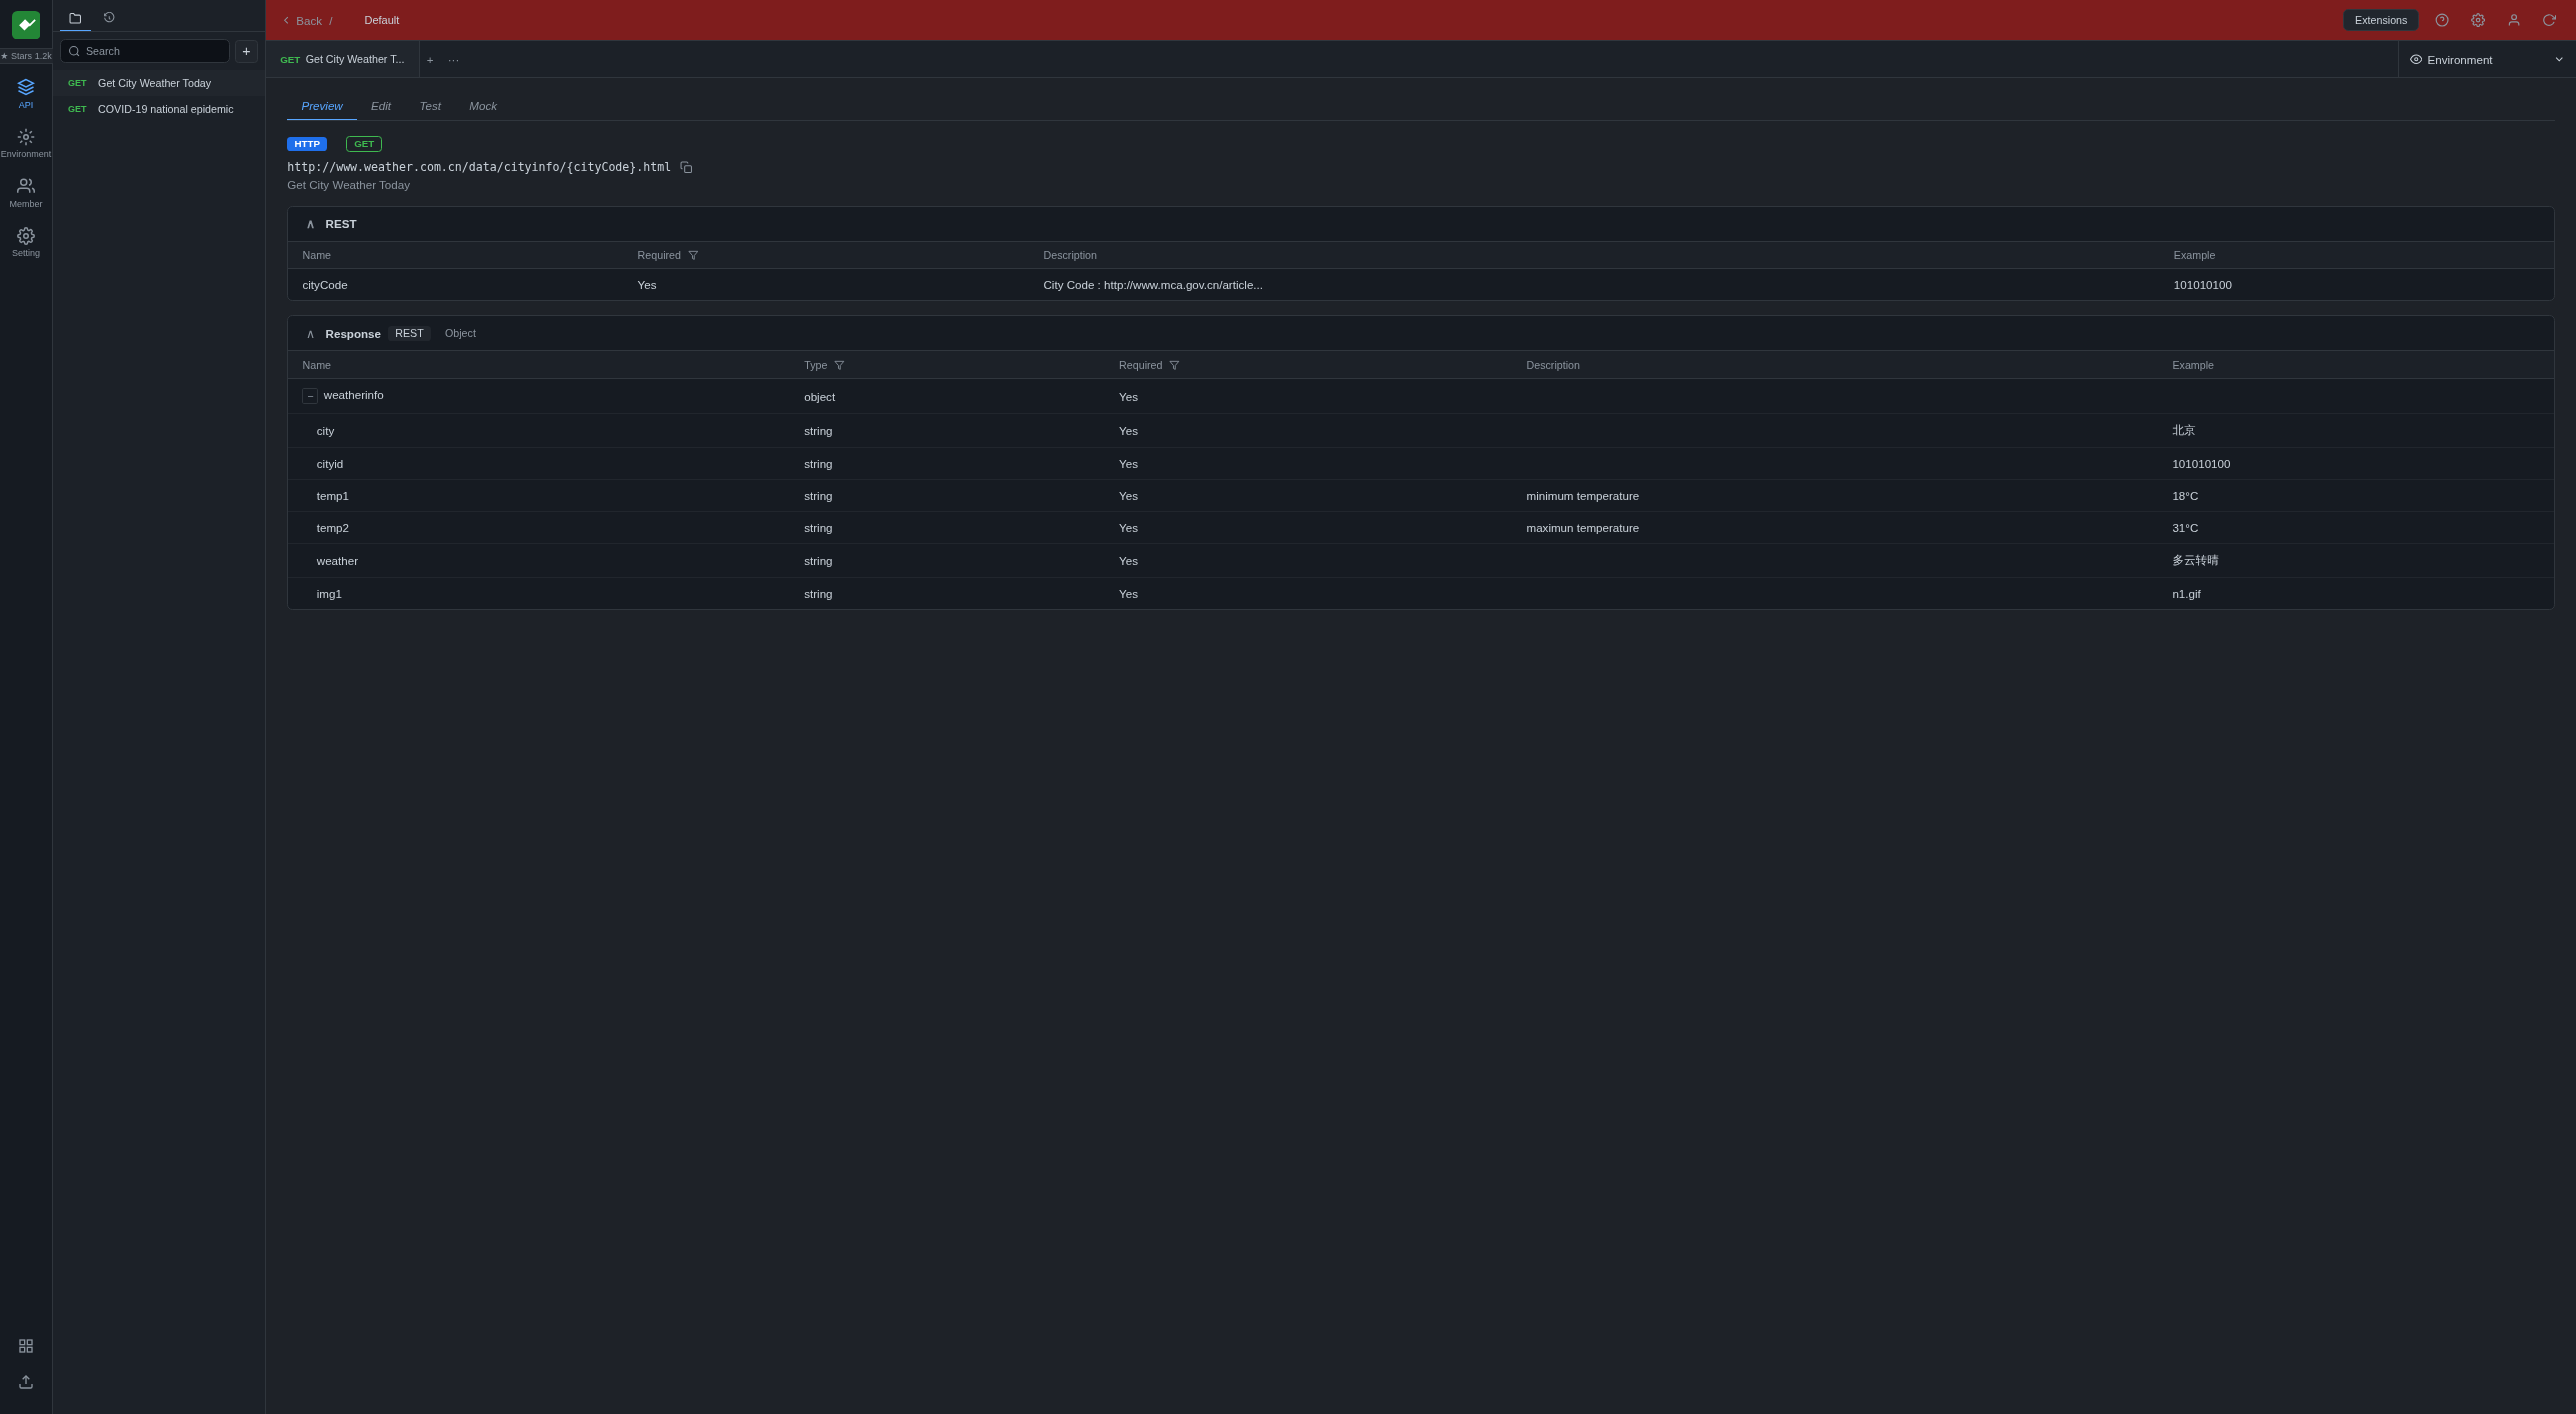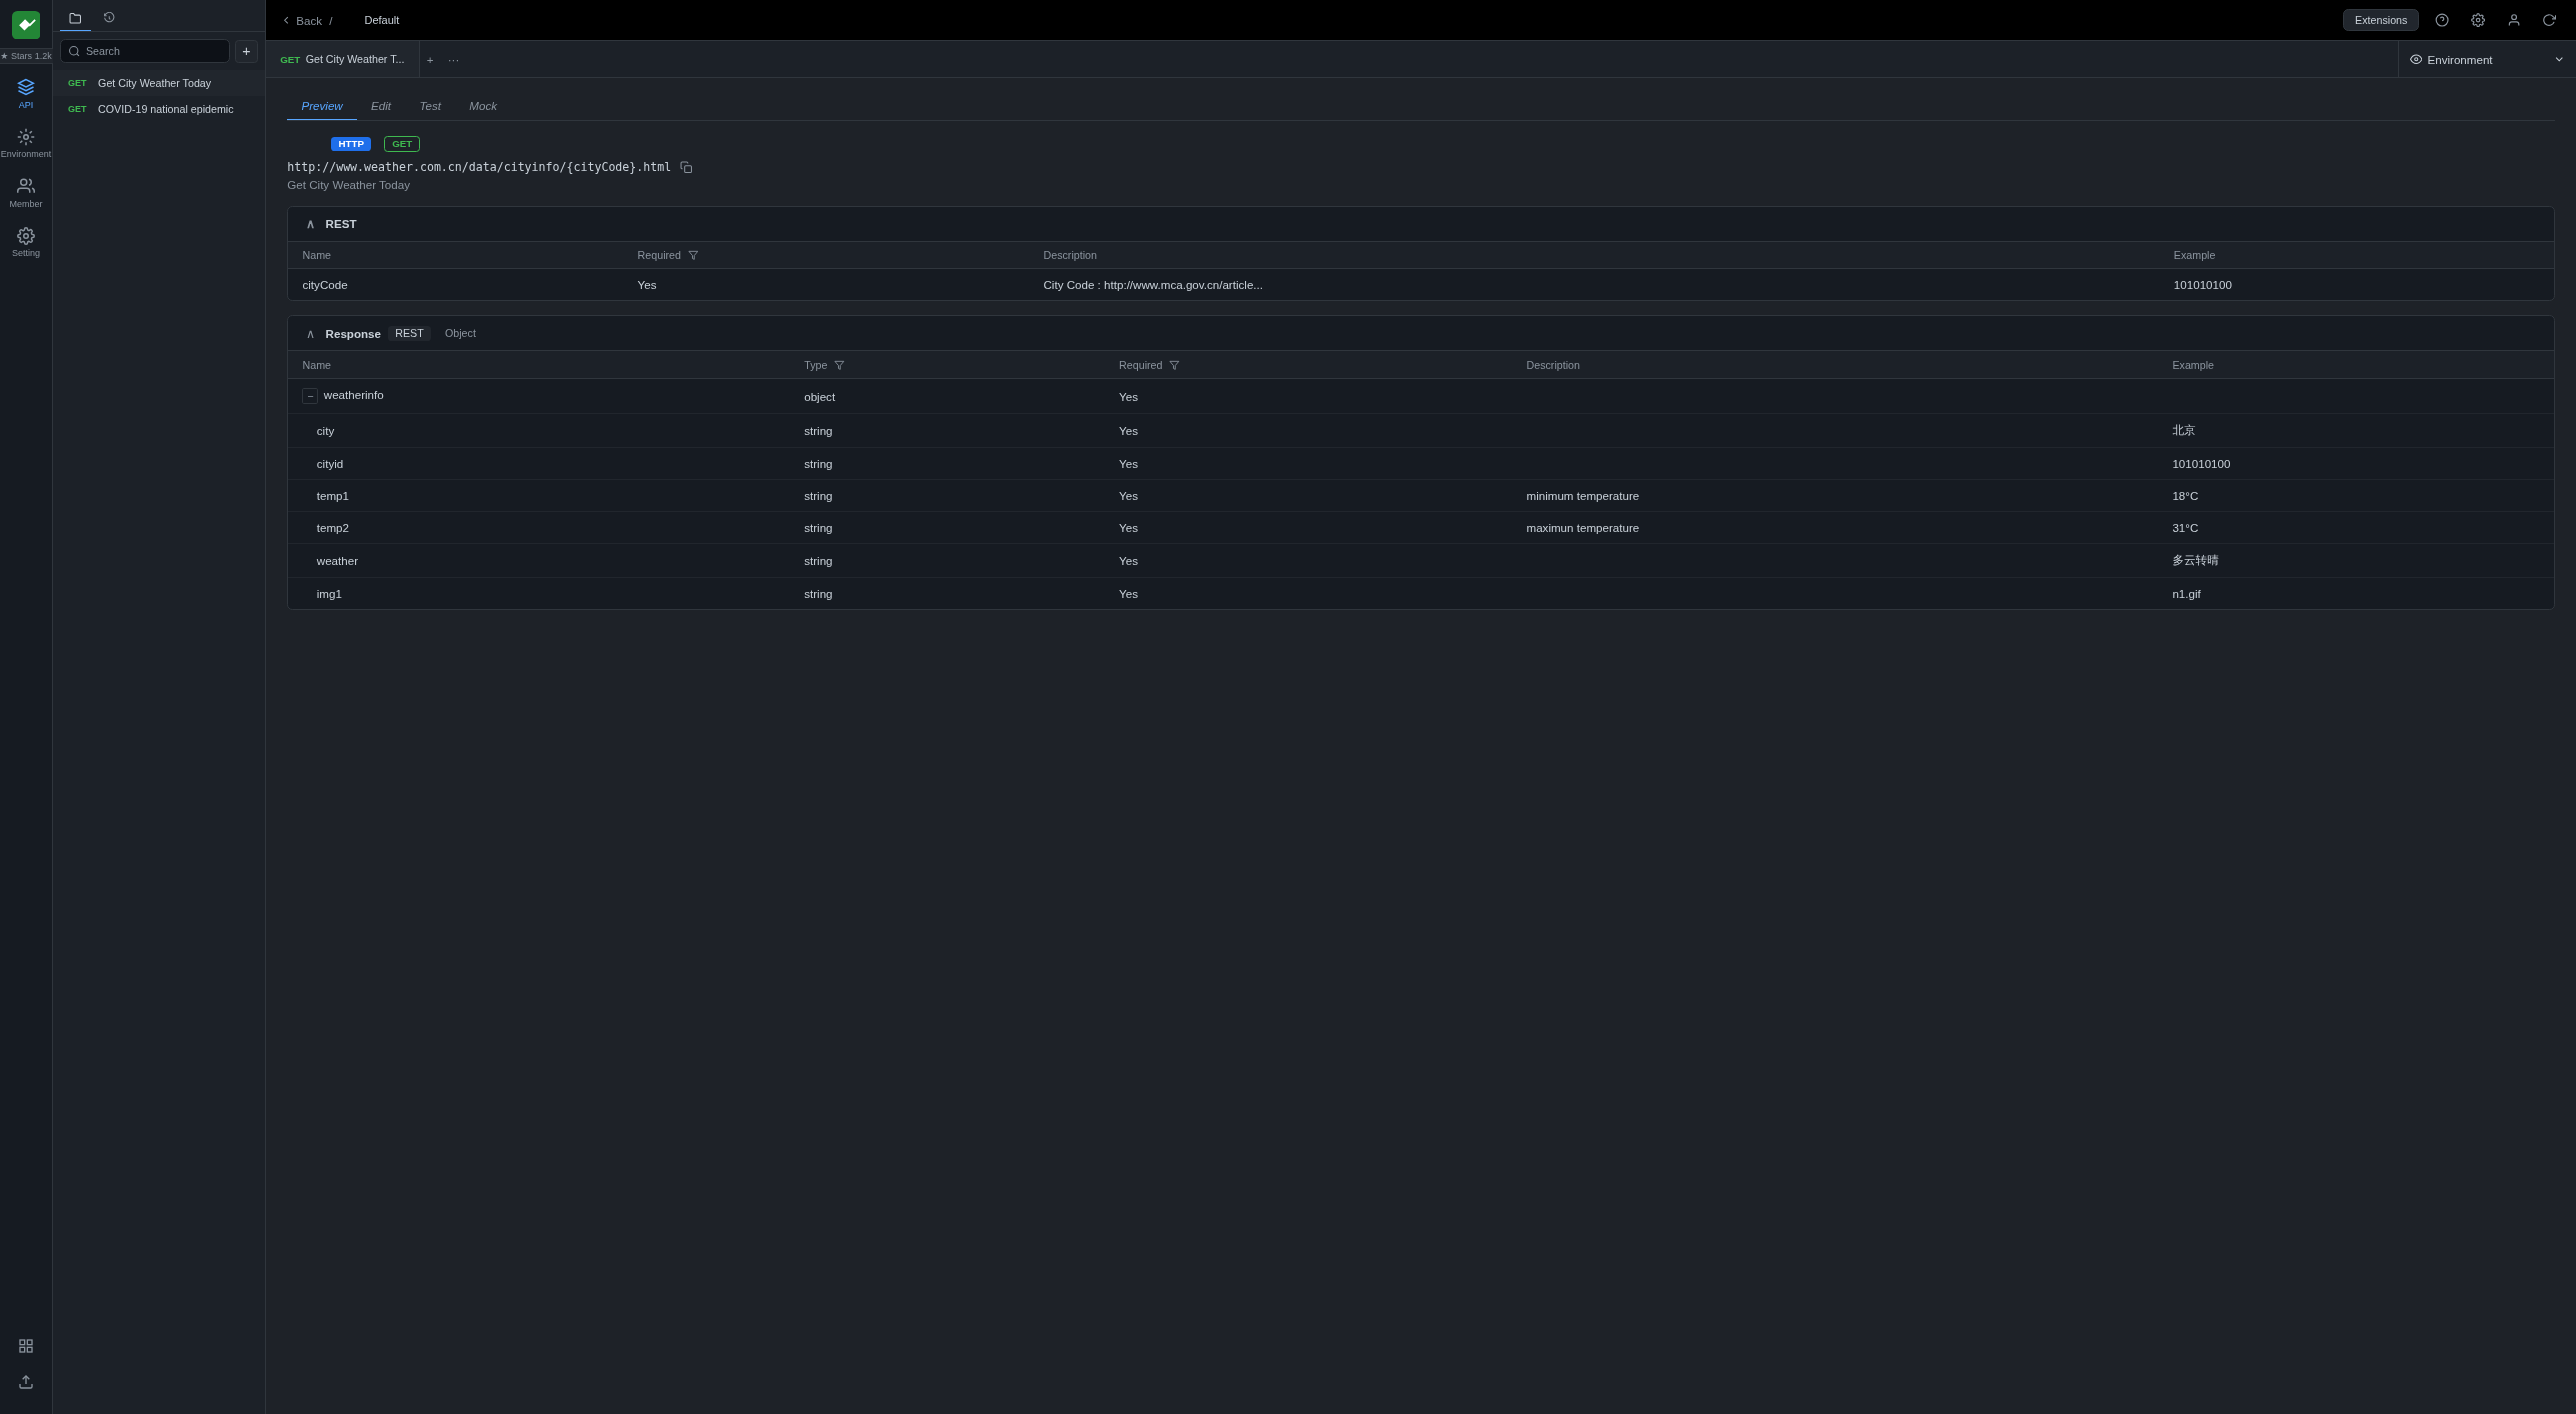--- a/index.html
+++ b/index.html
@@ -165,21 +165,21 @@
       padding: 0.9px 4.4px;
       border-radius: 2.7px;
       flex-shrink: 0;
     }
     .method-get { color: #3fb950; }
     .api-item-name { font-size: 10.7px; }
 
     
     .top-bar {
       height: 41px;
-      background: #000000;
+      background: #7f1d1d;
       border-bottom: 0.9px solid #30363d;
       display: flex;
       align-items: center;
       padding: 0 14.2px;
       gap: 7.1px;
       flex-shrink: 0;
       justify-content: space-between;
     }
     .top-bar-left {
       display: flex;
@@ -289,23 +289,22 @@
       flex: 1;
       overflow-y: auto;
       padding: 14.2px 21.3px;
       background: #1e2228;
     }
 
     
     .request-header {
       display: flex;
       align-items: center;
-      gap: 13px;
+      gap: 19px;
       margin-bottom: 7.1px;
-      margin-left: 44px;
     }
     .http-badge {
       background: #1f6feb;
       color: white;
       font-size: 9.8px;
       font-weight: bold;
       padding: 1.8px 7.1px;
       border-radius: 3.6px;
     }
     .get-badge {

